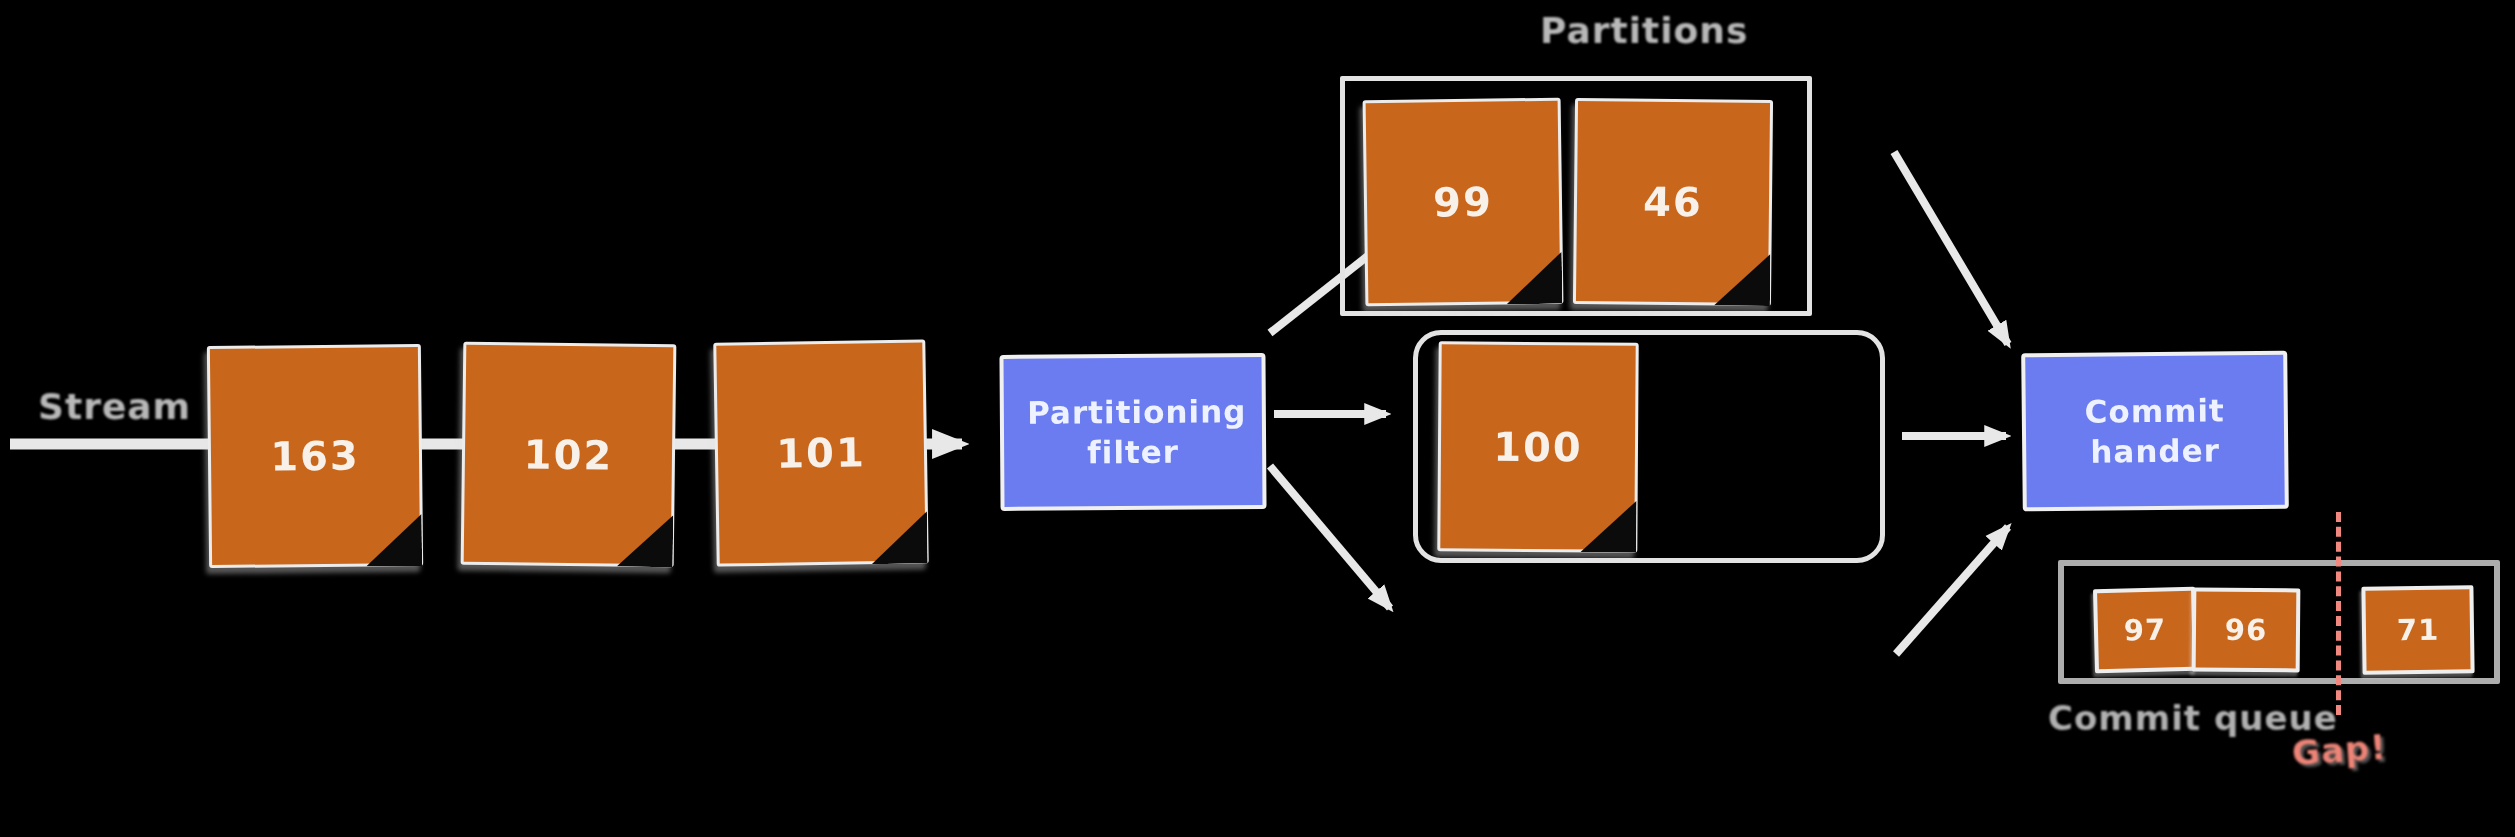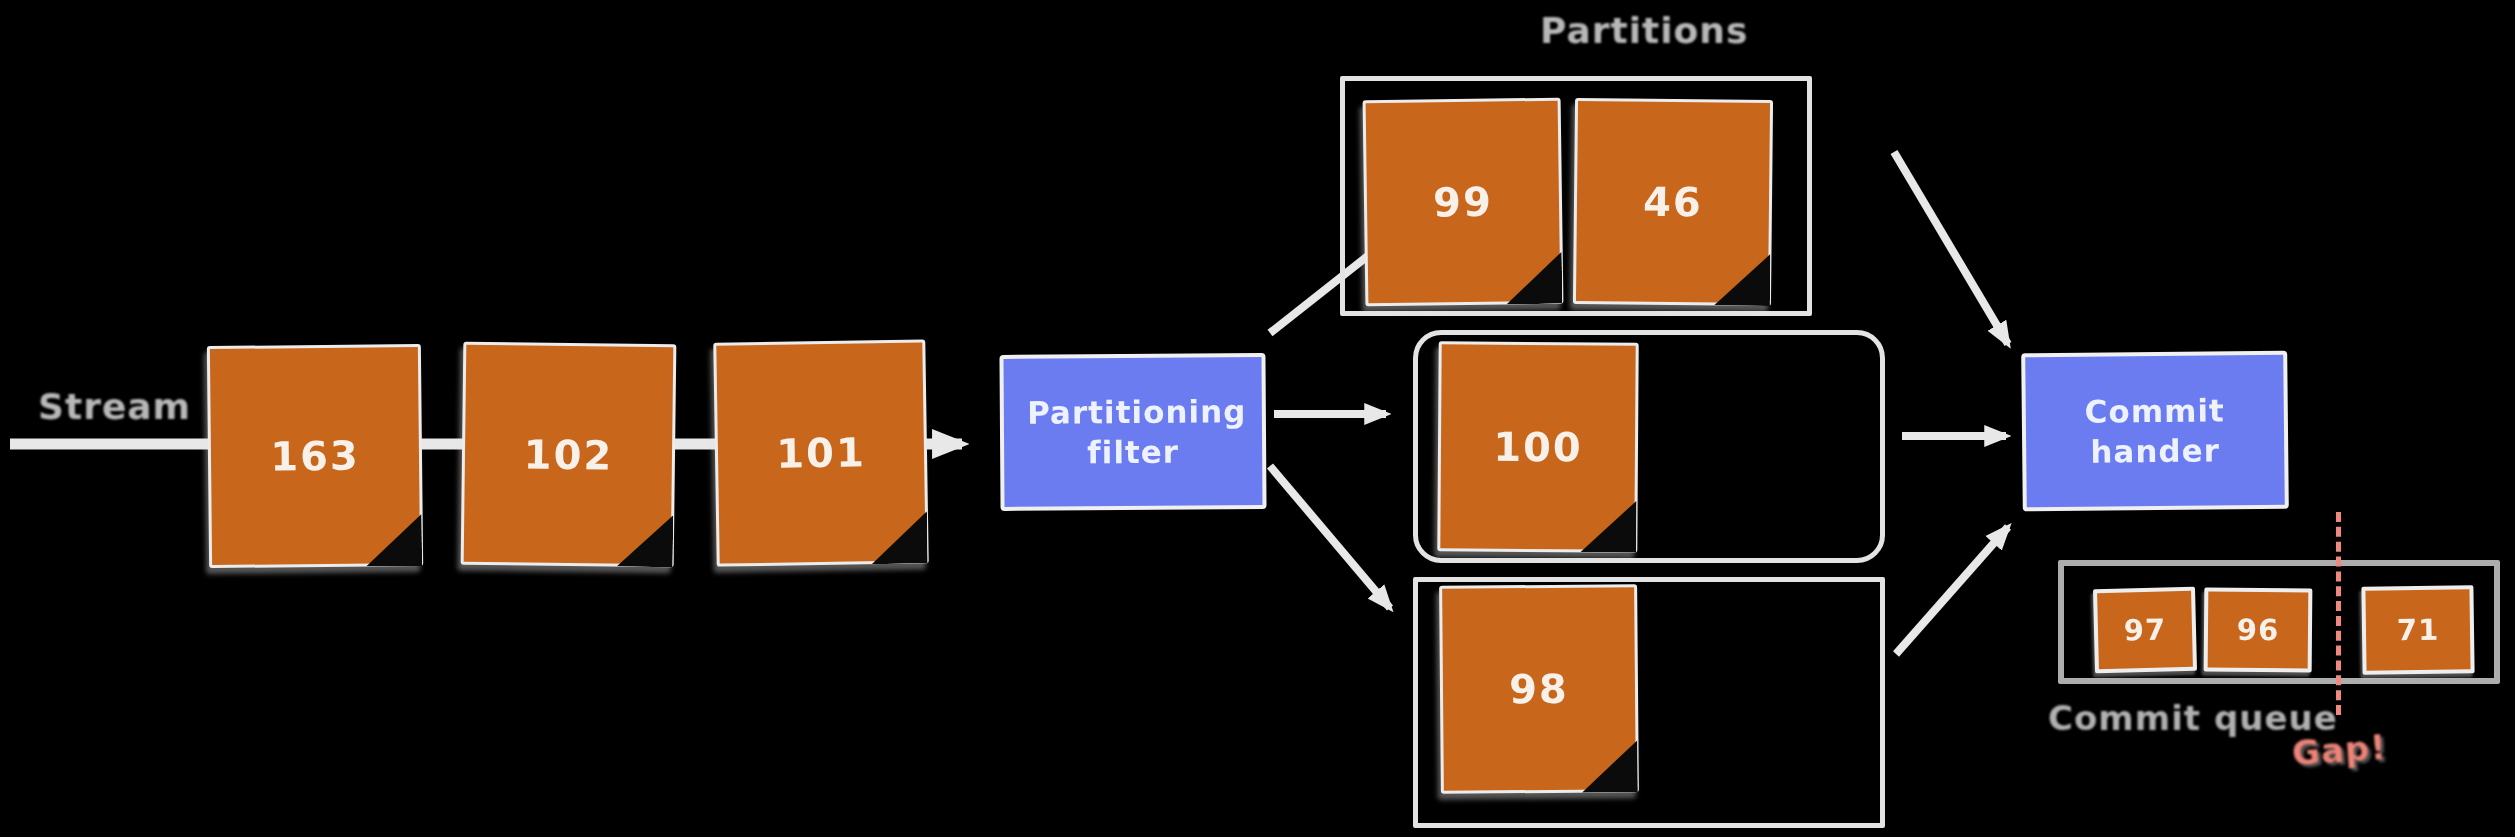--- a/index.html
+++ b/index.html
@@ -102,36 +102,30 @@
     </div>
   </div>
 
   <div class="prow" style="left:1413px;top:330px;width:462px;height:223px;border-radius:28px;">
     <div class="note" style="left:20px;top:7px;width:194px;height:204px;transform:rotate(0.4deg);">
       <span>100</span>
       <div class="fold"></div>
     </div>
   </div>
 
-  <div class="prow" style="left:1413px;top:577px;width:462px;height:241px;">
-    <div class="note" style="left:22px;top:3px;width:192px;height:202px;transform:rotate(-0.5deg);">
-      <span>98</span>
-      <div class="fold"></div>
-    </div>
-  </div>
 
   <div class="bluebox" style="left:2022px;top:352px;width:258px;height:150px;transform:rotate(-0.6deg);">
     <span class="cap">Commit hander</span>
   </div>
 
   <div class="qbox" style="left:2058px;top:560px;width:430px;height:112px;">
     <div class="qnote" style="left:30px;top:22px;width:94px;height:76px;transform:rotate(-1.4deg);">
       <span>97</span>
     </div>
-    <div class="qnote" style="left:140px;top:22px;width:100px;height:76px;transform:rotate(0.5deg);text-align:center;">
+    <div class="qnote" style="left:128px;top:22px;width:100px;height:76px;transform:rotate(0.5deg);text-align:center;">
       <span>96</span>
     </div>
     <div class="qnote" style="left:298px;top:20px;width:104px;height:80px;transform:rotate(-0.8deg);">
       <span>71</span>
     </div>
   </div>
 
   <div class="dash" style="left:2336px;top:512px;height:203px;"></div>
 
   <div class="label soft" style="left:2048px;top:698px;font-size:34px;color:#cfcfcf;">Commit queue</div>

